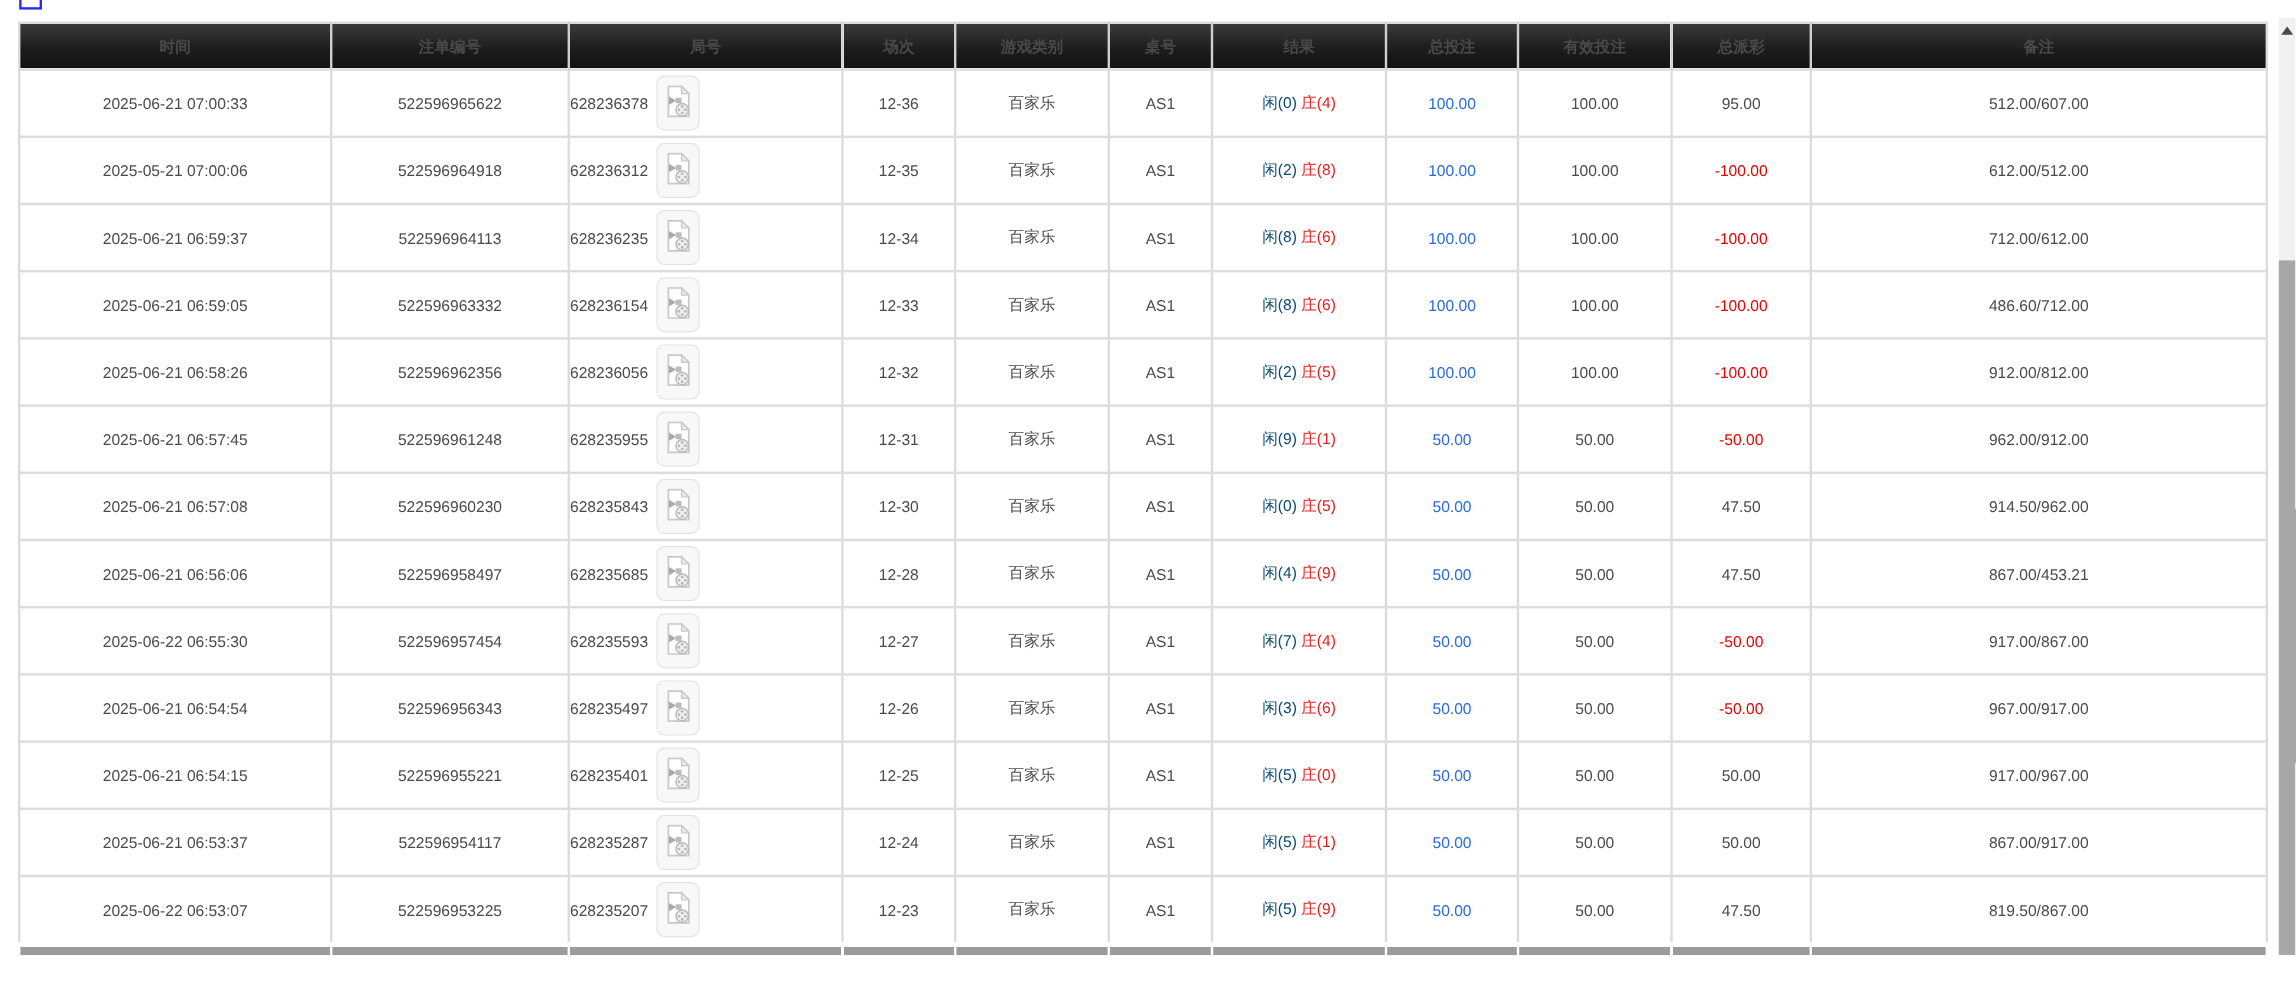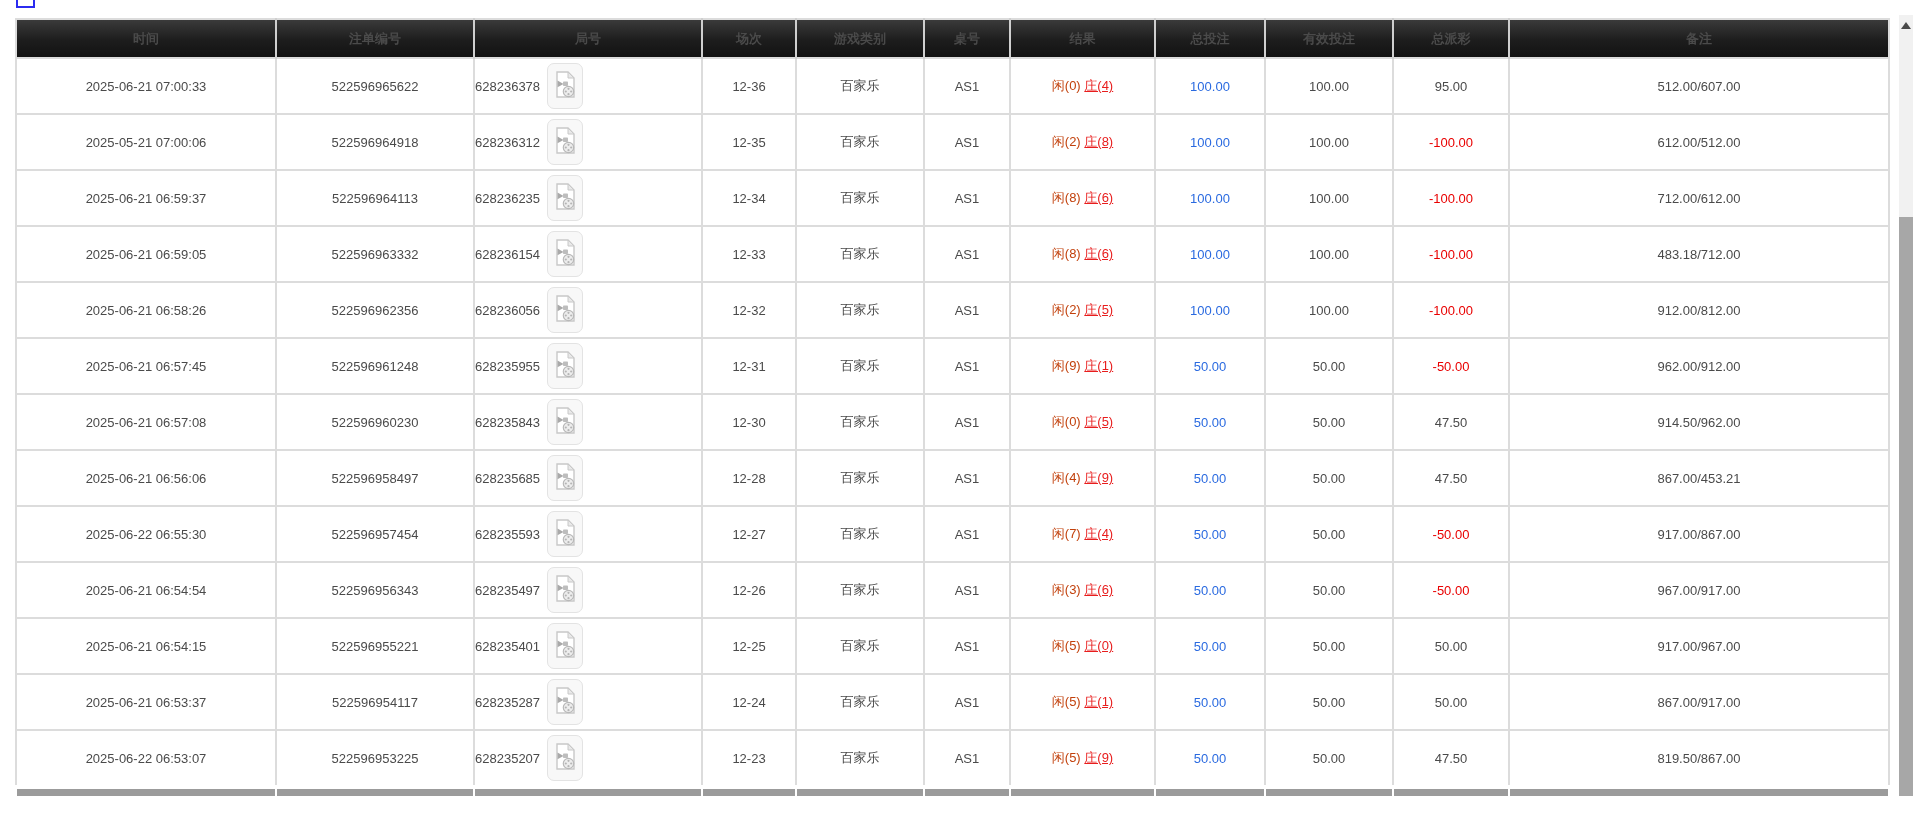--- a/index.html
+++ b/index.html
@@ -21,22 +21,22 @@
     background:linear-gradient(180deg,#3a3a3a 0%,#1d1d1d 55%,#121212 100%);
     border-left:2px solid #cfcfcf; border-top:0; }
   thead th:first-child { border-left:0; }
 
   tbody td { height:54px; background:#ffffff; border:2px solid #dcdcdc; }
 
   .round-cell-inner { display:flex; align-items:center; gap:7px; }
   .video-btn { width:36px; height:46px; background:#f8f8f8; border:1px solid #e3e3e3;
     border-radius:7px; display:flex; align-items:center; justify-content:center; cursor:pointer; padding:0; }
 
-  .player { color:#c2410c;text-align:right; }
-  .banker { color:#e81d1d;text-decoration:underline; }
+  .player { color:#0c4a6e;text-align:right; }
+  .banker { color:#e81d1d; }
   .amount-link { color:#2a6ae0; text-decoration:none; cursor:pointer; }
   .neg { color:#e90000 !important; }
 
   tfoot td { background:#9b9b9b; color:#ffffff; font-size:13px; border:2px solid #ffffff; }
   tr.summary-subtotal td { height:32px; }
   tr.summary-total td { height:34px; border-top:4px solid #ffffff; }
 
   
   .scrollbar { position:absolute; left:1899px; top:15px; width:14px; height:821px; background:#f1f1f1; }
   .scroll-up-arrow { position:absolute; left:2px; top:7px; width:0; height:0;
@@ -220,21 +220,21 @@
     <td>AS1</td>
     <td>
       <span class="player">闲(8)</span>
       <span class="banker">庄(6)</span>
     </td>
     <td>
       <a class="amount-link">100.00</a>
     </td>
     <td>100.00</td>
     <td class="neg">-100.00</td>
-    <td>483.18/712.00</td>
+    <td>486.60/712.00</td>
   </tr>
         <tr>
     <td>2025-06-21 06:58:26</td>
     <td>522596962356</td>
     <td>
       <span class="round-cell-inner">
         <span>628236056</span>
         <button class="video-btn">
           <span>
             <svg width="22" height="28" viewBox="0 0 22 28">

